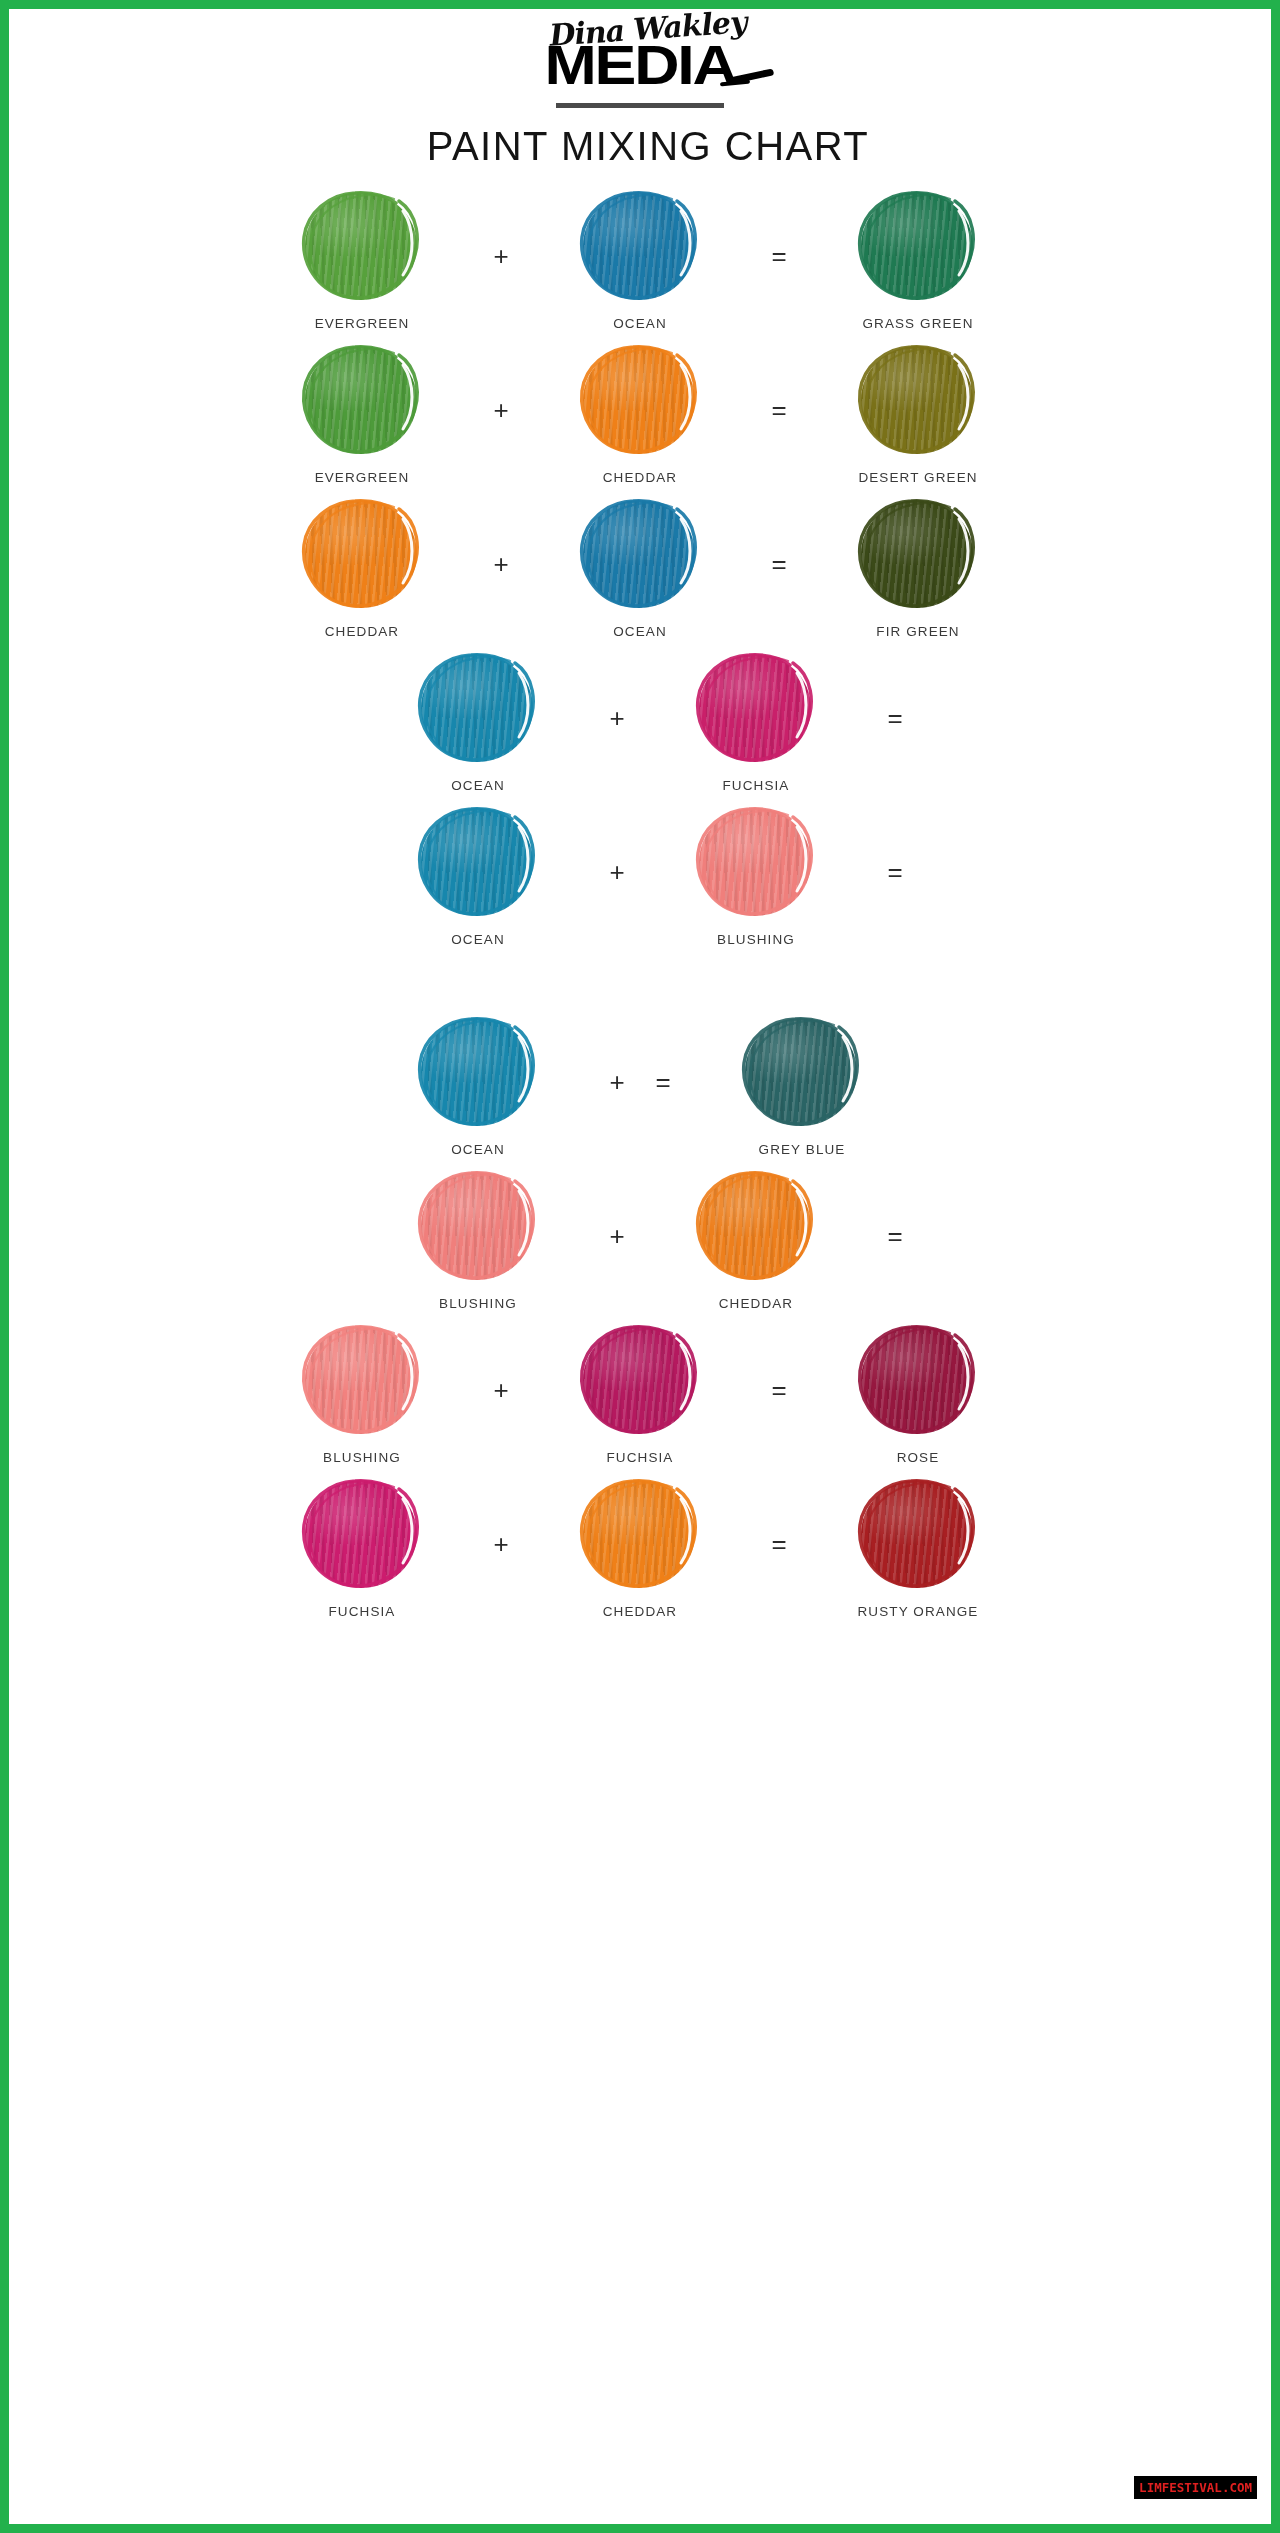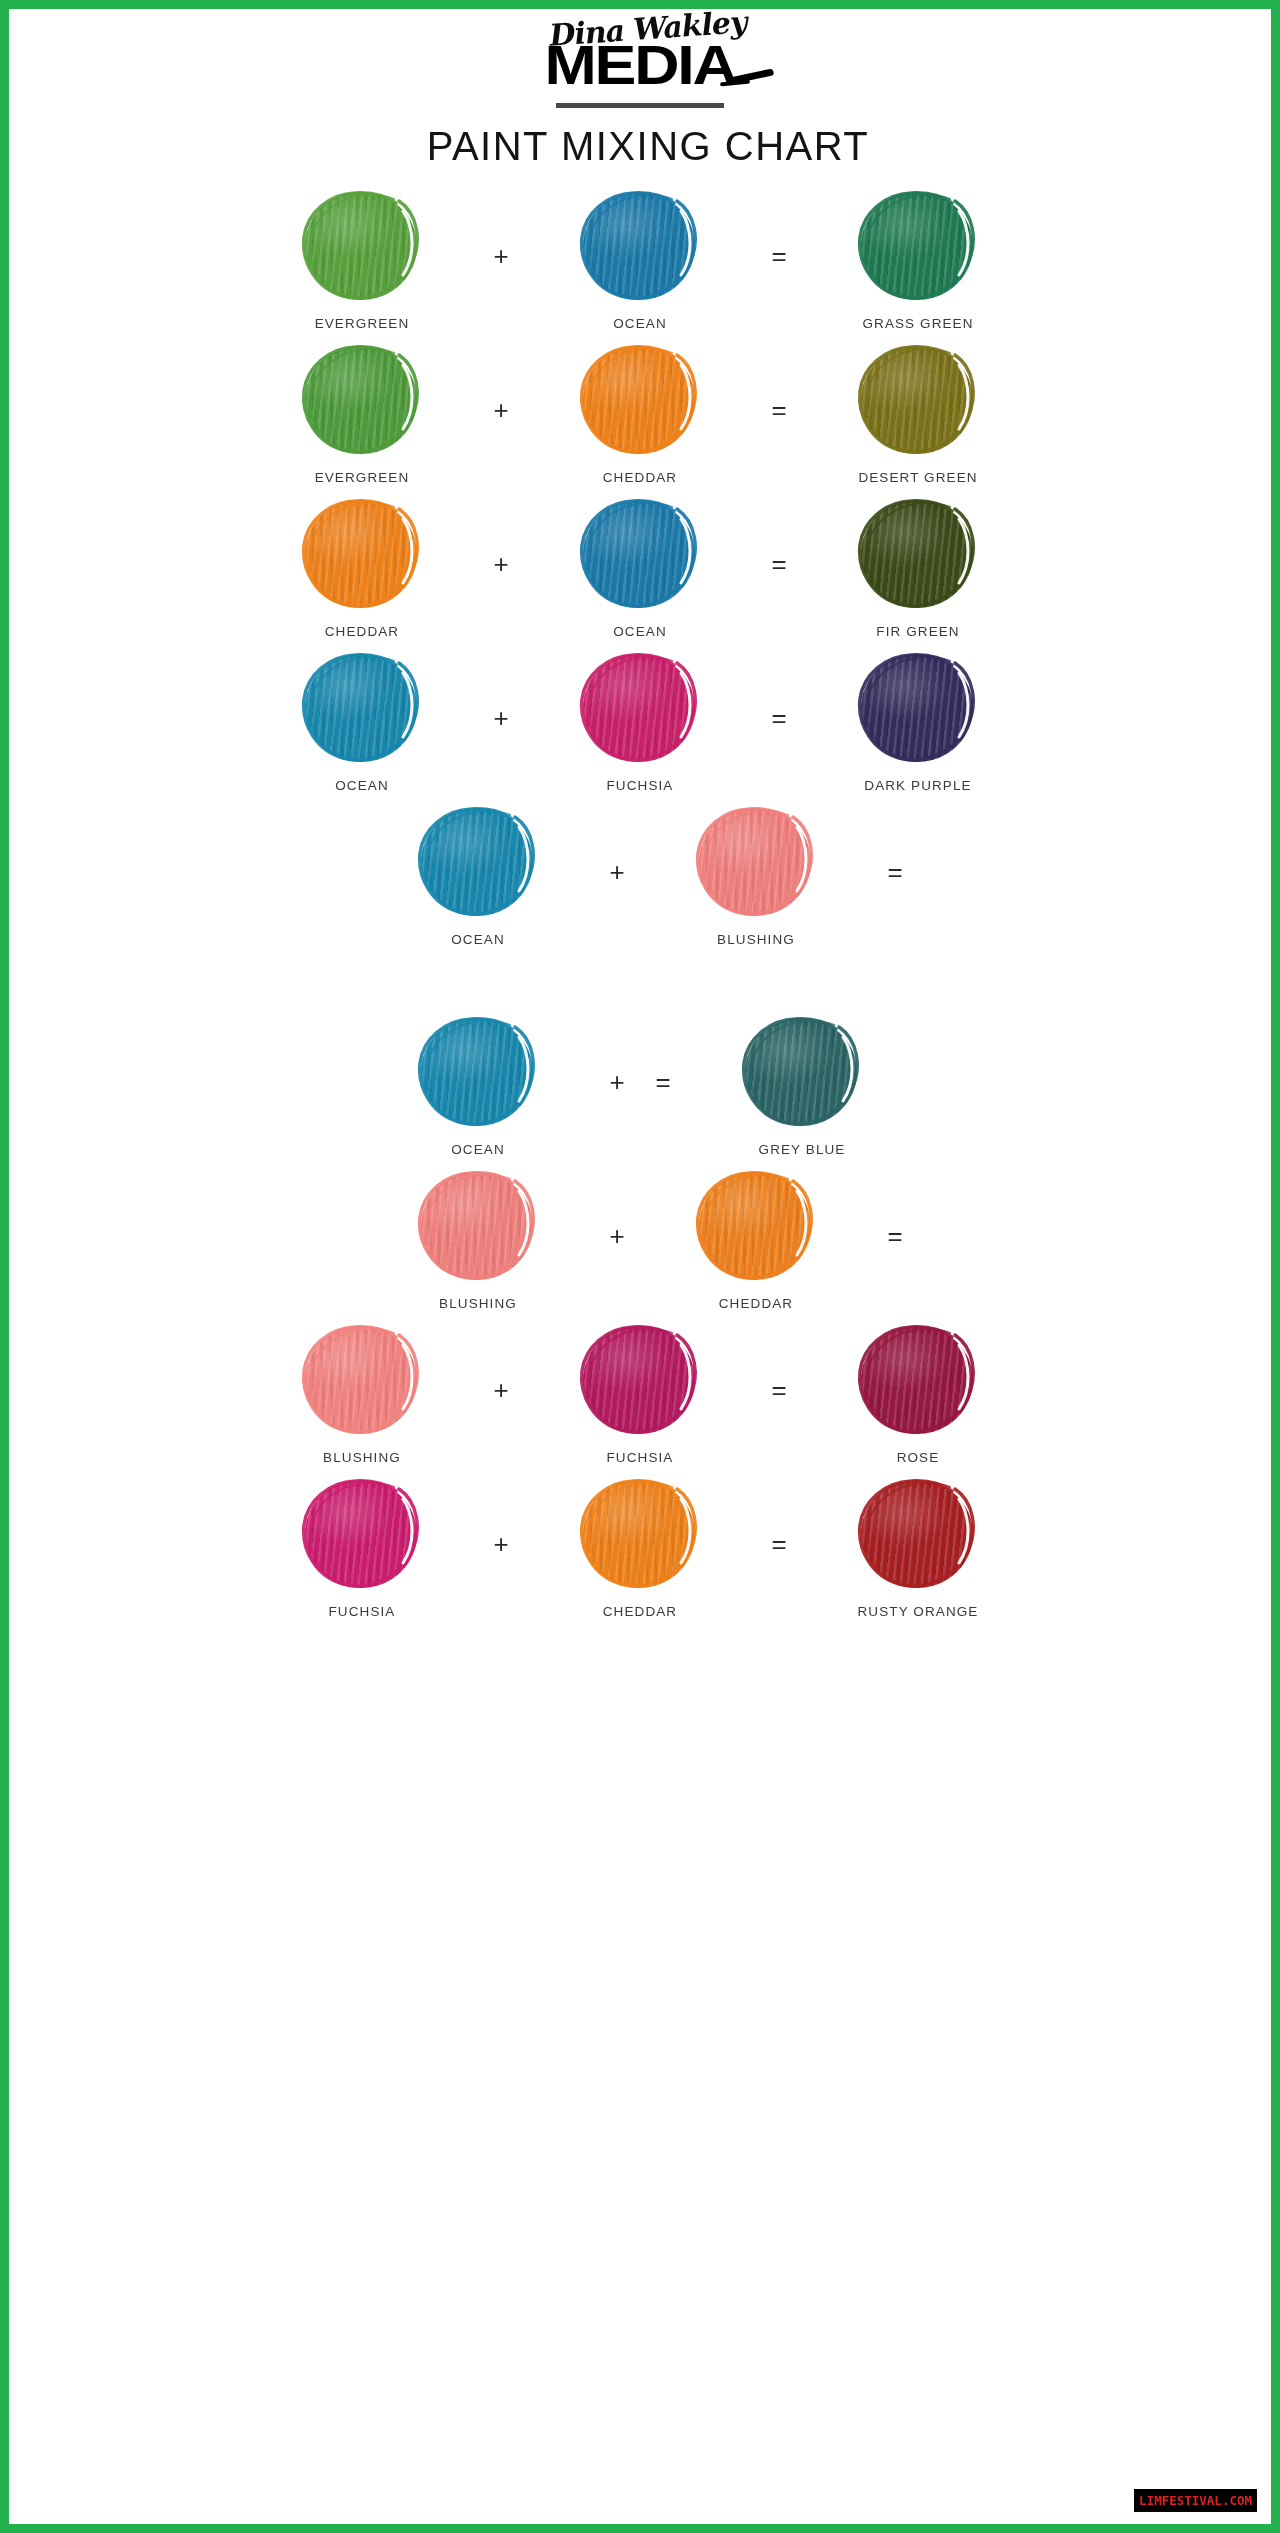--- a/index.html
+++ b/index.html
@@ -162,21 +162,21 @@
     font-family:"Liberation Sans",sans-serif;
     font-size:13.5px;
     letter-spacing:1.1px;
     color:#3a3a3a;
     text-align:right;
     white-space:nowrap;
   }
   
   #watermark{
     position:absolute;
-    right:14px;bottom:12px;
+    right:14px;bottom:25px;
     background:#000000;
     padding:3px 5px 4px 5px;
     line-height:1;
   }
   #watermark span{
     font-family:"DejaVu Sans Mono",monospace;
     font-size:12.5px;
     font-weight:700;
     color:#e02020;
     letter-spacing:0px;
@@ -329,31 +329,20 @@
               <div class="blob" style="background: rgb(201, 32, 106);"></div>
               <svg class="swirl" viewBox="0 0 126 112">
                 <path d="M100 10 C 118 22, 124 50, 112 74 C 100 99, 70 112, 44 105 C 18 98, 2 72, 5 46 C 8 22, 30 3, 56 2 C 72 1, 86 4, 97 12" fill="none" stroke="#c9206a" stroke-width="3.4" stroke-linecap="round" opacity="0.92"></path>
                 <path d="M104 20 C 116 38, 116 66, 104 84" fill="none" stroke="#ffffff" stroke-width="3" stroke-linecap="round" opacity="0.95"></path>
                 <path d="M95 8 C 74 0, 44 4, 26 22 C 8 40, 6 70, 22 88" fill="none" stroke="#c9206a" stroke-width="2.2" stroke-linecap="round" opacity="0.75"></path>
               </svg>
             </div>
             <div class="label">FUCHSIA</div>
           </div>
           <div class="op">=</div>
-          <div class="cell">
-            <div class="blob-wrap">
-              <div class="blob" style="background: rgb(51, 44, 92);"></div>
-              <svg class="swirl" viewBox="0 0 126 112">
-                <path d="M100 10 C 118 22, 124 50, 112 74 C 100 99, 70 112, 44 105 C 18 98, 2 72, 5 46 C 8 22, 30 3, 56 2 C 72 1, 86 4, 97 12" fill="none" stroke="#332c5c" stroke-width="3.4" stroke-linecap="round" opacity="0.92"></path>
-                <path d="M104 20 C 116 38, 116 66, 104 84" fill="none" stroke="#ffffff" stroke-width="3" stroke-linecap="round" opacity="0.95"></path>
-                <path d="M95 8 C 74 0, 44 4, 26 22 C 8 40, 6 70, 22 88" fill="none" stroke="#332c5c" stroke-width="2.2" stroke-linecap="round" opacity="0.75"></path>
-              </svg>
-            </div>
-            <div class="label">DARK PURPLE</div>
-          </div>
         </div>
         <div class="mix-row">
           <div class="cell">
             <div class="blob-wrap">
               <div class="blob" style="background: rgb(23, 135, 173);"></div>
               <svg class="swirl" viewBox="0 0 126 112">
                 <path d="M100 10 C 118 22, 124 50, 112 74 C 100 99, 70 112, 44 105 C 18 98, 2 72, 5 46 C 8 22, 30 3, 56 2 C 72 1, 86 4, 97 12" fill="none" stroke="#1787ad" stroke-width="3.4" stroke-linecap="round" opacity="0.92"></path>
                 <path d="M104 20 C 116 38, 116 66, 104 84" fill="none" stroke="#ffffff" stroke-width="3" stroke-linecap="round" opacity="0.95"></path>
                 <path d="M95 8 C 74 0, 44 4, 26 22 C 8 40, 6 70, 22 88" fill="none" stroke="#1787ad" stroke-width="2.2" stroke-linecap="round" opacity="0.75"></path>
               </svg>

